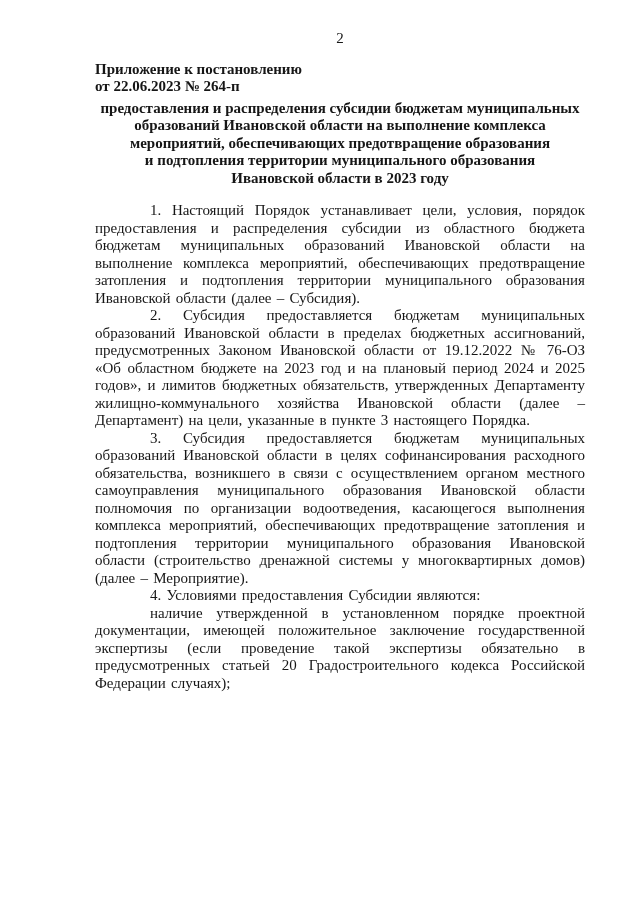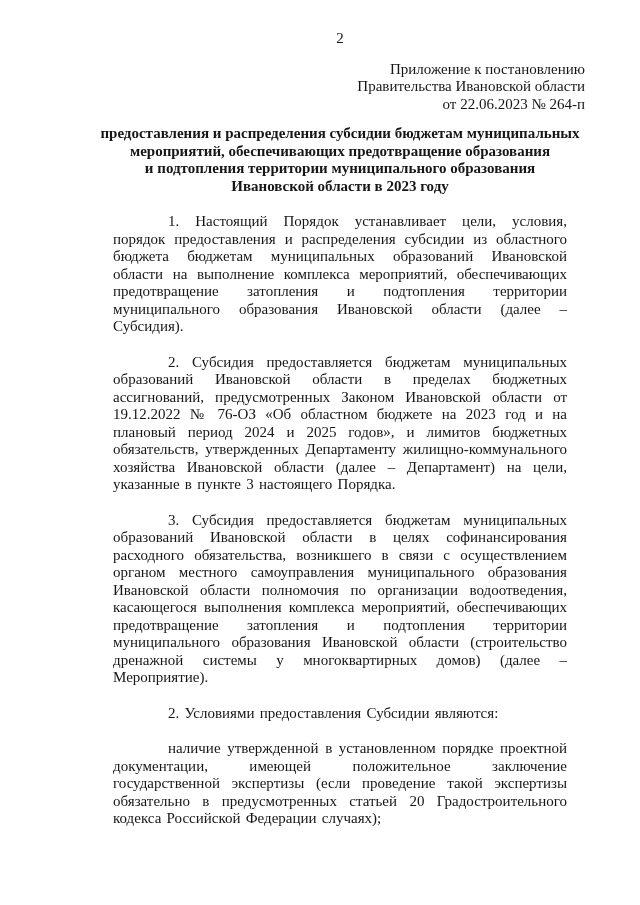--- a/index.html
+++ b/index.html
@@ -18,62 +18,62 @@
     line-height: 17.5px;
     box-sizing: border-box;
     padding: 30px 55px 0 95px; 
     overflow: hidden;
   }
   .page-number {
     text-align: center;
     margin: 0 0 13px 0;
   }
   .annex-block {
-    text-align: right;
-    margin: 0 0 12px 0;
+    margin: 0 0 4px 0;
+    font-weight: bold;
   }
   .annex-line { display: block; }
   .doc-title {
     text-align: center;
     font-weight: bold;
     margin: 0 0 15px 0;
   }
   .doc-title .heading-line {
     display: block;
     letter-spacing: 1px;
   }
   .doc-title .title-line { display: block; }
   .body-text p {
-    margin: 18px;
+    margin: 0;
     text-align: justify;
     text-indent: 55px;
     word-spacing: 1.5px;
   }
 </style>
 </head>
 <body>
 
 <div class="page">
 
   <div class="page-number">2</div>
 
   <div class="annex-block">
     <span class="annex-line">Приложение к постановлению</span>
-    <span class="annex-line">Правительства Ивановской области</span>
     <span class="annex-line">от 22.06.2023 № 264-п</span>
   </div>
 
   <div class="doc-title">
     <span class="title-line">предоставления и распределения субсидии бюджетам муниципальных</span>
+    <span class="title-line">образований Ивановской области на выполнение комплекса</span>
     <span class="title-line">мероприятий, обеспечивающих предотвращение образования</span>
     <span class="title-line">и подтопления территории муниципального образования</span>
     <span class="title-line">Ивановской области в 2023 году</span>
   </div>
 
   <div class="body-text">
     <p>1. Настоящий Порядок устанавливает цели, условия, порядок предоставления и распределения субсидии из областного бюджета бюджетам муниципальных образований Ивановской области на выполнение комплекса мероприятий, обеспечивающих предотвращение затопления и подтопления территории муниципального образования Ивановской области (далее – Субсидия).</p>
     <p>2. Субсидия предоставляется бюджетам муниципальных образований Ивановской области в пределах бюджетных ассигнований, предусмотренных Законом Ивановской области от 19.12.2022 № 76-ОЗ «Об областном бюджете на 2023 год и на плановый период 2024 и 2025 годов», и лимитов бюджетных обязательств, утвержденных Департаменту жилищно-коммунального хозяйства Ивановской области (далее – Департамент) на цели, указанные в пункте 3 настоящего Порядка.</p>
     <p>3. Субсидия предоставляется бюджетам муниципальных образований Ивановской области в целях софинансирования расходного обязательства, возникшего в связи с осуществлением органом местного самоуправления муниципального образования Ивановской области полномочия по организации водоотведения, касающегося выполнения комплекса мероприятий, обеспечивающих предотвращение затопления и подтопления территории муниципального образования Ивановской области (строительство дренажной системы у многоквартирных домов) (далее – Мероприятие).</p>
-    <p>2. Условиями предоставления Субсидии являются:</p>
+    <p>4. Условиями предоставления Субсидии являются:</p>
     <p>наличие утвержденной в установленном порядке проектной документации, имеющей положительное заключение государственной экспертизы (если проведение такой экспертизы обязательно в предусмотренных статьей 20 Градостроительного кодекса Российской Федерации случаях);</p>
   </div>
 
 </div>
 
 </body></html>

